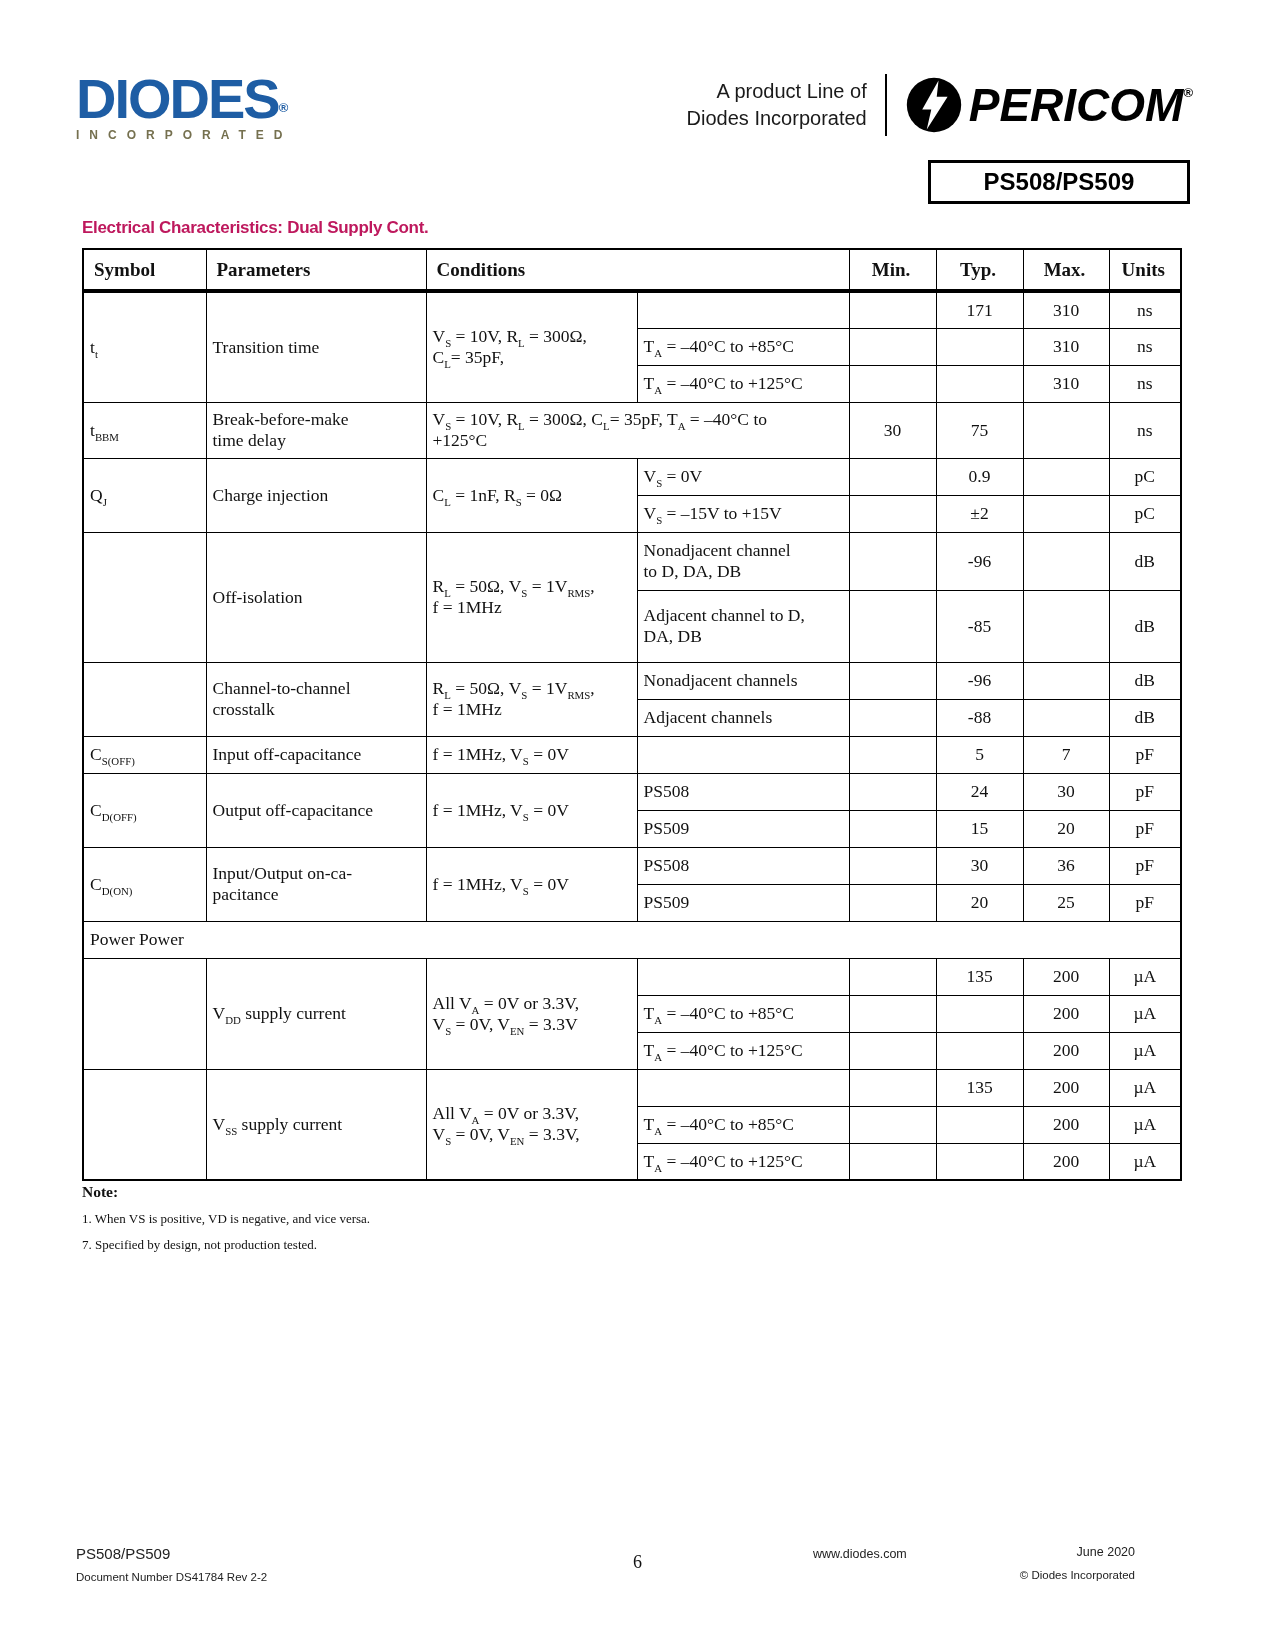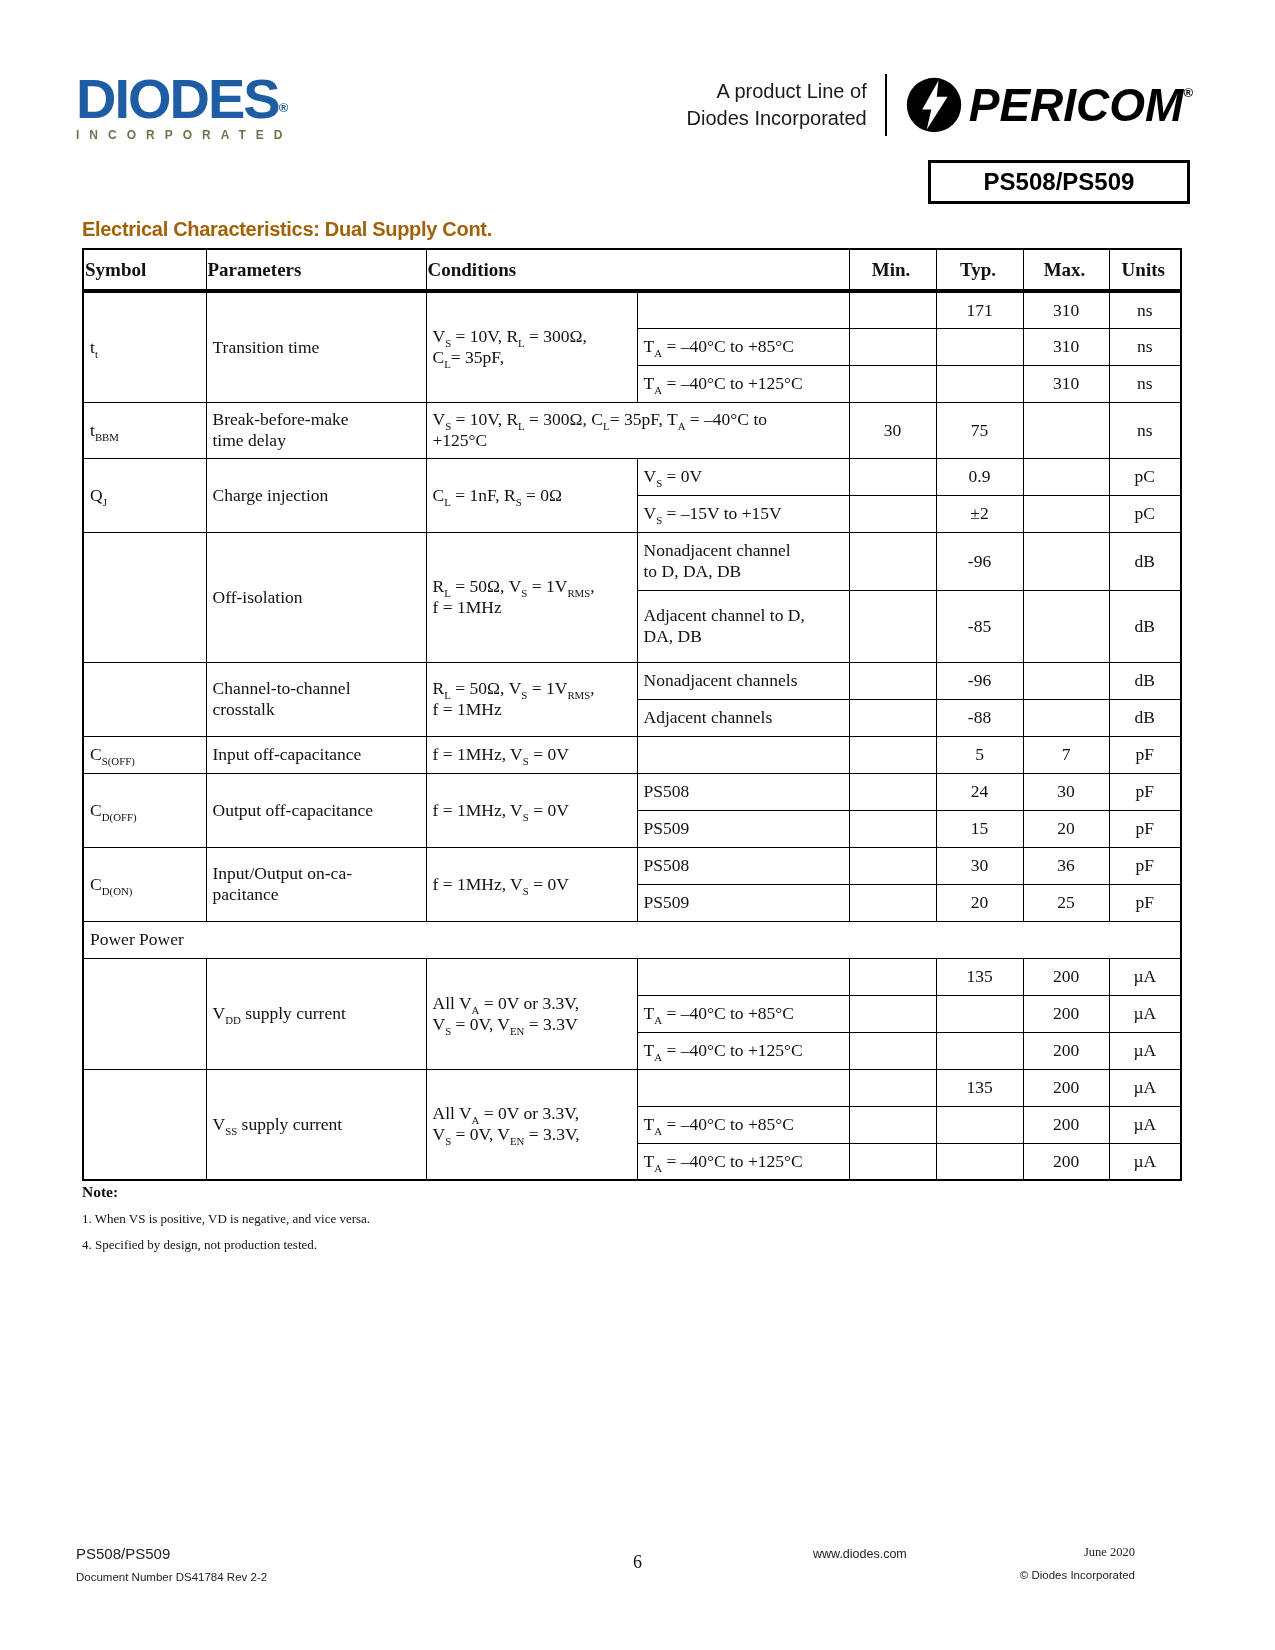--- a/index.html
+++ b/index.html
@@ -34,35 +34,35 @@
   }
   .pericom-reg { font-size:13px; vertical-align:24px; font-style:normal; }
   .part-box {
     position:absolute; top:160px; left:928px; width:262px; height:44px;
     border:3px solid #000; display:flex; align-items:center; justify-content:center;
     font-family:"Liberation Sans", sans-serif; font-weight:bold; font-size:24px; color:#000;
   }
   
   .title {
     position:absolute; top:218px; left:82px;
-    font-family:"Liberation Sans", sans-serif; font-weight:800; font-size:20px;
-    letter-spacing:-0.3px; color:#a16207;
+    font-family:"Liberation Sans", sans-serif; font-weight:800; font-size:17px;
+    letter-spacing:-0.3px; color:#be185d;
   }
   
   table.spec {
     position:absolute; top:248px; left:82px; width:1098px;
     border-collapse:collapse; table-layout:fixed;
     border:2.5px solid #000;
   }
   table.spec td, table.spec th {
     border:1.5px solid #000; vertical-align:middle;
     font-size:17.5px; color:#111; padding:2px 6px; overflow:hidden;
   }
   table.spec th {
-    font-weight:bold; font-size:19px; text-align:left; padding-left:1px;
+    font-weight:bold; font-size:19px; text-align:left; padding-left:10px;
     border-bottom:4px solid #000;
   }
   table.spec th.c { text-align:center; padding-left:3px; }
   tr.h42 { height:42px; } tr.h37 { height:37px; } tr.h56 { height:56px; }
   tr.h58 { height:58px; } tr.h72 { height:72px; }
   td.sym  { padding-left:9px;  font-size:18px; }
   td.param{ padding-left:9px; }
   td.cond { padding-left:10px; }
   td.sub  { padding-left:10px; }
   td.val  { text-align:center; padding:0 3px; }
@@ -70,21 +70,21 @@
   sub { font-size:62%; line-height:0; }
   
   .notes { position:absolute; top:1183px; left:82px; font-size:16px; color:#111; }
   .notes .note-label { font-weight:bold; font-size:15.5px; }
   .notes .note-item { margin-top:10px; font-size:13px; }
   
   .footer-part { position:absolute; left:76px; top:1545px; font-family:"Liberation Sans", sans-serif; font-size:15px; color:#222; }
   .footer-doc  { position:absolute; left:76px; top:1571px; font-family:"Liberation Sans", sans-serif; font-size:11.5px; color:#222; }
   .footer-page { position:absolute; left:0; right:0; top:1552px; text-align:center; font-size:18px; color:#111; }
   .footer-url  { position:absolute; left:813px; top:1547px; font-family:"Liberation Sans", sans-serif; font-size:12.5px; color:#222; }
-  .footer-date { position:absolute; right:140px; top:1545px; font-family:Liberation Serif, serif; font-size:12.5px; color:#222; }
+  .footer-date { position:absolute; right:140px; top:1545px; font-family:Liberation Sans, sans-serif; font-size:12.5px; color:#222; }
   .footer-copy { position:absolute; right:140px; top:1569px; font-family:"Liberation Sans", sans-serif; font-size:11.5px; color:#222; }
 </style>
 </head>
 <body>
 
 <div class="page">
 
   <div class="diodes-logo">
     <div class="diodes-word"><span>DIODES</span><span class="diodes-reg">®</span></div>
     <div class="diodes-sub">INCORPORATED</div>
@@ -321,21 +321,21 @@
         <td class="val"></td>
         <td class="val">200</td>
         <td class="val">µA</td>
       </tr>
     </tbody>
   </table>
 
   <div class="notes">
     <div class="note-label">Note:</div>
     <div class="note-item">1. When VS is positive, VD is negative, and vice versa.</div>
-    <div class="note-item">4. Specified by design, not production tested.</div>
+    <div class="note-item">7. Specified by design, not production tested.</div>
   </div>
 
   <div class="footer-part">PS508/PS509</div>
   <div class="footer-doc">Document Number DS41784 Rev 2-2</div>
   <div class="footer-page">6</div>
   <div class="footer-url">www.diodes.com</div>
   <div class="footer-date">June 2020</div>
   <div class="footer-copy">©  Diodes Incorporated</div>
 
 </div>

